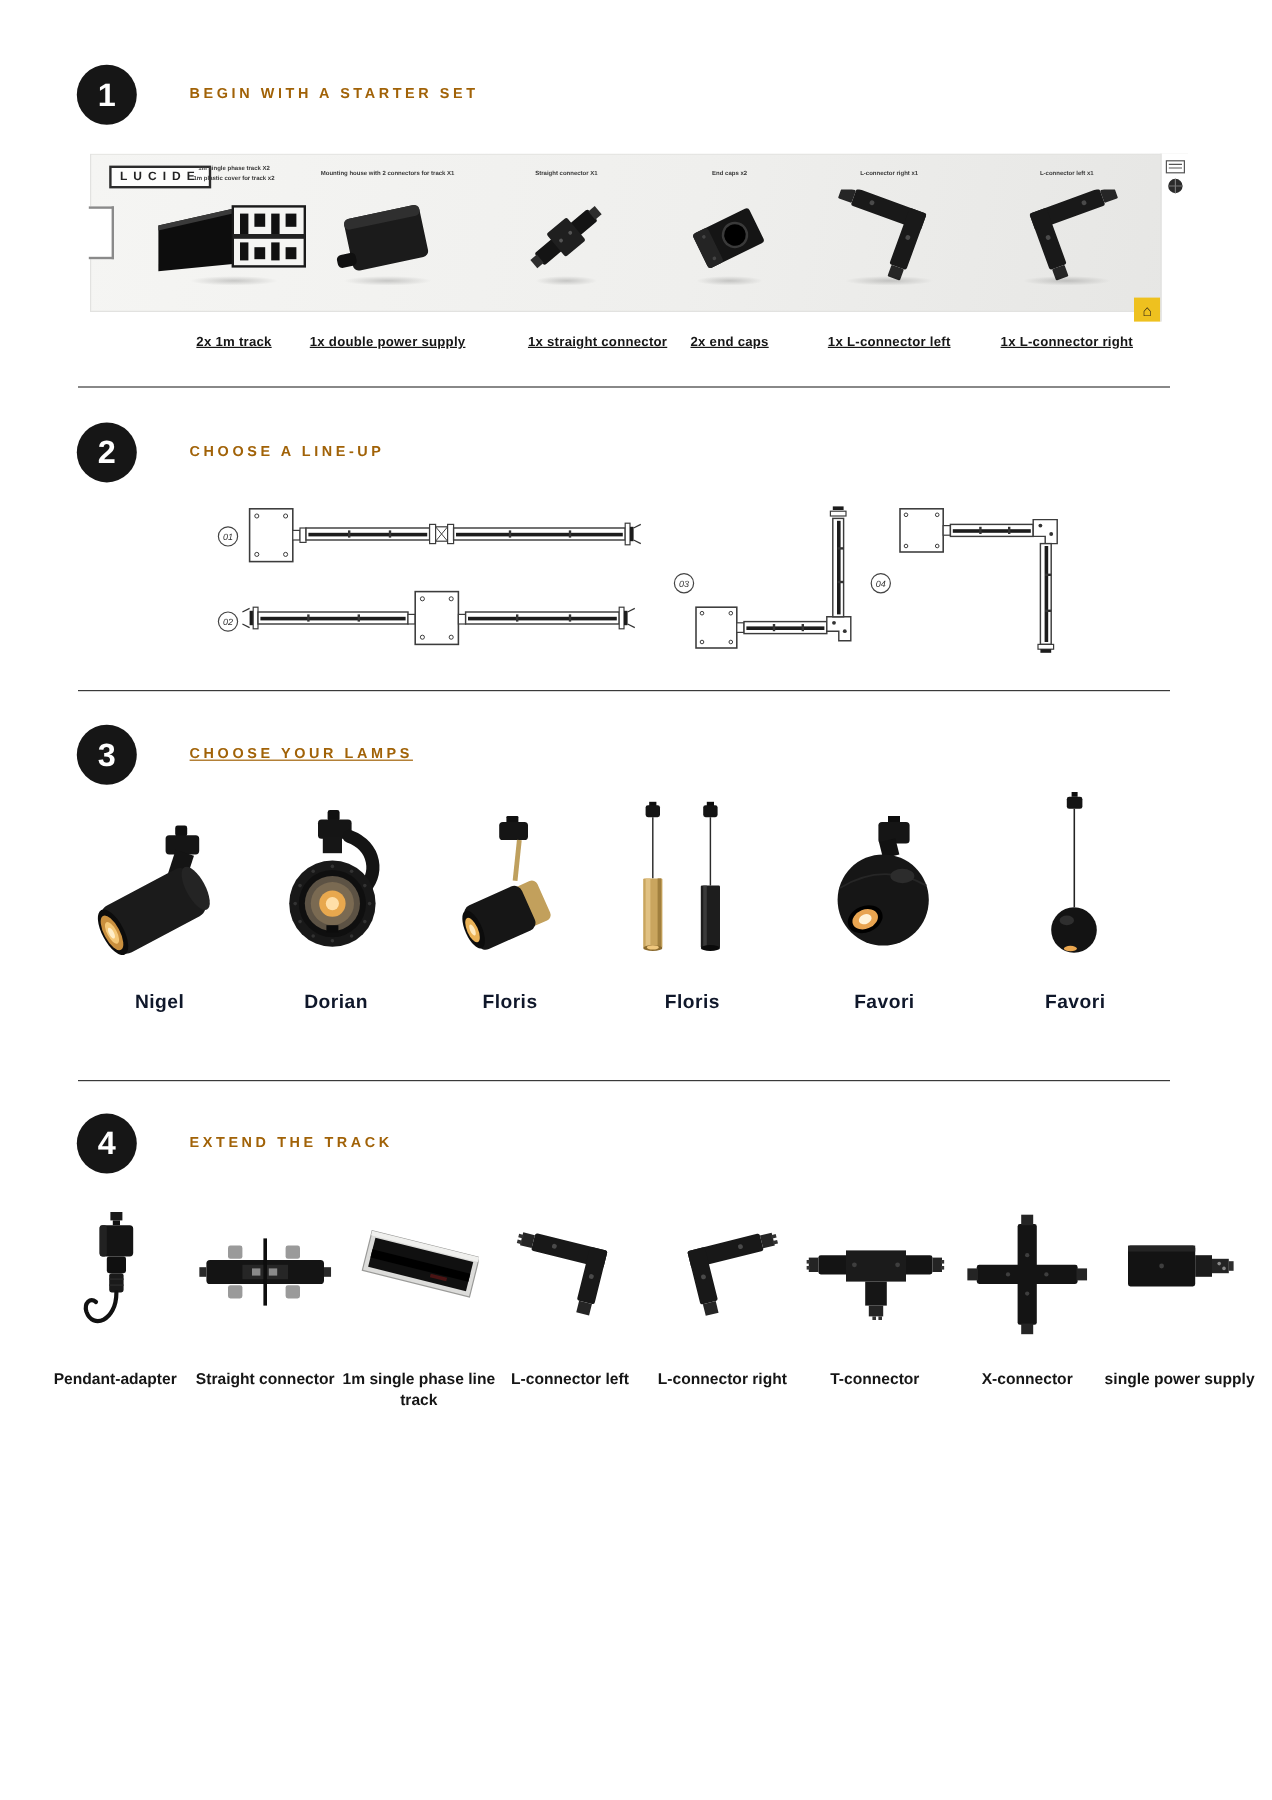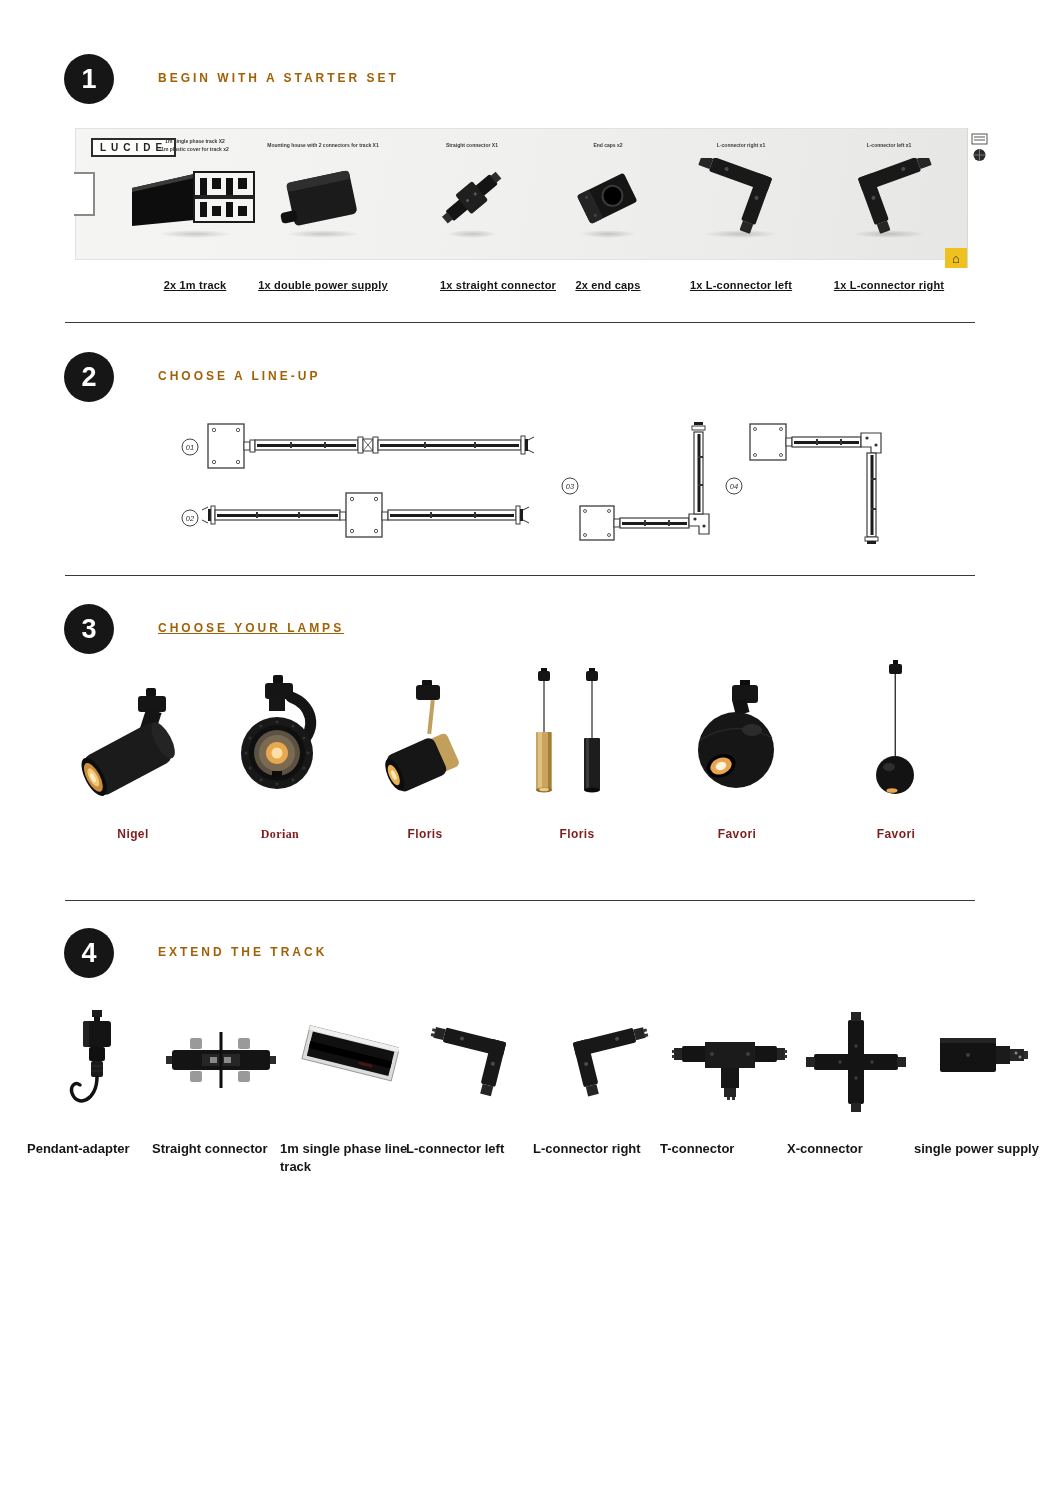--- a/index.html
+++ b/index.html
@@ -6,23 +6,23 @@
   .page{position:relative;width:1060px;height:1500px;background:#fff;overflow:hidden;
         font-family:"Liberation Sans",sans-serif;color:#1b1b1b;}
   .abs{position:absolute;}
   .step-circle{position:absolute;width:50px;height:50px;border-radius:50%;background:#161616;
         color:#fff;display:flex;align-items:center;justify-content:center;
         font-size:27px;font-weight:700;}
   .step-title{position:absolute;font-size:12px;font-weight:700;letter-spacing:3px;color:#a16207;white-space:nowrap;}
   .divider{position:absolute;left:65px;width:910px;height:0;border-top:1px solid #3a3a3a;}
   .caption{position:absolute;transform:translateX(-50%);font-size:11px;font-weight:700;
         color:#161616;white-space:nowrap;letter-spacing:.2px;text-decoration:underline;}
-  .lamp-name{position:absolute;transform:translateX(-50%);font-size:12px;font-weight:700;
-        color:#7f1d1d;letter-spacing:.4px;white-space:nowrap;}
-  .ext-label{position:absolute;transform:translateX(-50%);width:138px;
+  .lamp-name{position:absolute;transform:translateX(-50%);font-size:16px;font-weight:700;
+        color:#0f172a;letter-spacing:.4px;white-space:nowrap;}
+  .ext-label{position:absolute;transform:translateX(-50%);width:138px;text-align:center;
         font-size:13px;font-weight:700;color:#161616;line-height:1.35;}
   
   .package{position:absolute;left:75px;top:128px;width:915px;height:132px;
         background:linear-gradient(100deg,#f5f5f3 0%,#efefed 55%,#e6e6e4 100%);
         box-shadow:0 0 0 1px #e2e2e0 inset;}
   .pk-logo{position:absolute;left:16px;top:10px;border:2px solid #2c2c2c;padding:2px 7px;
         font-size:10px;font-weight:700;letter-spacing:5px;color:#222;background:#fdfdfc;}
   .pk-label{position:absolute;transform:translateX(-50%);width:150px;text-align:center;
         font-size:5px;font-weight:700;color:#3a3a3a;line-height:1.5;white-space:pre-line;top:14px;}
   .pk-shadow{position:absolute;width:74px;height:8px;transform:translateX(-50%);
@@ -364,21 +364,21 @@
   <svg class="abs" style="left:855px;top:660px;" width="80" height="150" viewBox="0 0 80 150">
     <rect x="38" y="0" width="5" height="4" fill="#0d0d0d"></rect>
     <rect x="34" y="4" width="13" height="10" rx="2" fill="#141414"></rect>
     <rect x="39.6" y="14" width="1.3" height="82" fill="#222"></rect>
     <circle cx="40" cy="115" r="19" fill="#131313"></circle>
     <ellipse cx="34" cy="107" rx="6" ry="4" fill="#2e2e2e"></ellipse>
     <ellipse cx="37" cy="130.5" rx="5.5" ry="2.3" fill="#eaa64f"></ellipse>
   </svg>
 
   <div class="lamp-name" style="left:133px;top:827px;">Nigel</div>
-  <div class="lamp-name" style="left:280px;top:827px;font-family:Liberation Serif, serif;">Dorian</div>
+  <div class="lamp-name" style="left:280px;top:827px;">Dorian</div>
   <div class="lamp-name" style="left:425px;top:827px;">Floris</div>
   <div class="lamp-name" style="left:577px;top:827px;">Floris</div>
   <div class="lamp-name" style="left:737px;top:827px;">Favori</div>
   <div class="lamp-name" style="left:896px;top:827px;">Favori</div>
 
   <div class="divider" style="top:900px;"></div>
 
   <div class="step-circle" style="left:64px;top:928px;">
     <span>4</span>
   </div>

